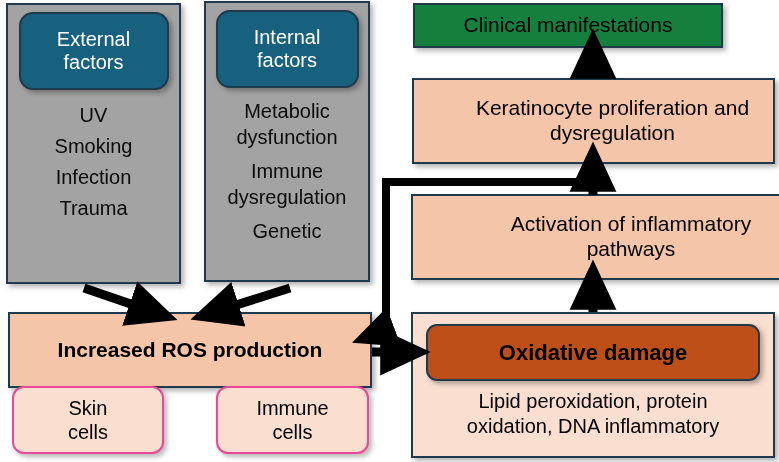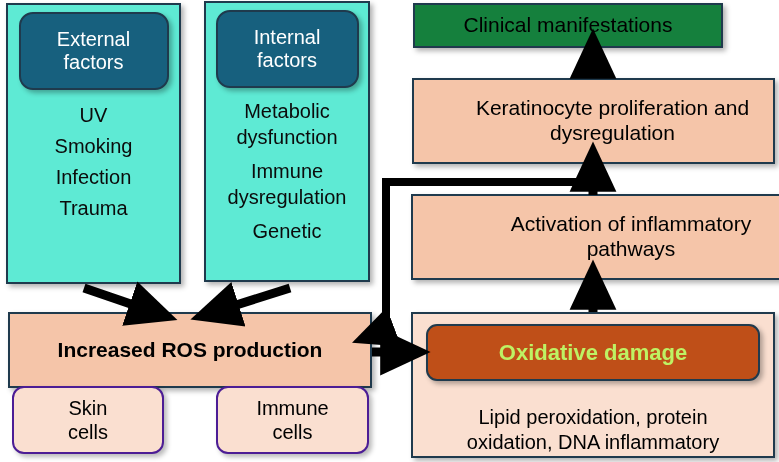--- a/index.html
+++ b/index.html
@@ -24,21 +24,21 @@
     align-items: center;
     justify-content: center;
     text-align: center;
     color: #000000;
     line-height: 1.18;
   }
   .shadow {
     box-shadow: 3px 3px 5px rgba(0,0,0,0.30);
   }
   .factor-panel {
-    background: #5eead4;
+    background: #a3a3a3;
     align-items: center;
     justify-content: flex-start;
     padding-top: 7px;
   }
   .factor-head {
     position: relative;
     box-sizing: border-box;
     background: #17607E;
     color: #ffffff;
     border: 2px solid #1F3A4D;
@@ -55,36 +55,36 @@
     margin-top: 10px;
     font-size: 20px;
     line-height: 1.55;
     color: #0B0B0B;
   }
   .salmon { background: #F5C5A9; }
   .lightsalmon { background: #FADFD0; }
   .pink { background: #15803d; }
   .orange {
     background: #BF4F18;
-    color: #bef264;
+    color: #000000;
     font-weight: bold;
   }
   .bold { font-weight: bold; }
   svg.arrows {
     position: absolute;
     left: 0; top: 0;
     width: 779px;
     height: 462px;
     pointer-events: none;
   }
   .cellbox {
     position: absolute;
     box-sizing: border-box;
     background: #FADFD0;
-    border: 2px solid #4c1d95;
+    border: 2px solid #ec4899;
     border-radius: 12px;
     display: flex;
     align-items: center;
     justify-content: center;
     text-align: center;
     font-size: 20px;
     line-height: 1.2;
     box-shadow: 3px 3px 5px rgba(0,0,0,0.28);
   }
 </style>
@@ -139,21 +139,21 @@
     <div>
       <div>Immune</div>
       <div>cells</div>
     </div>
   </div>
 
   <div class="box lightsalmon shadow" style="left:411px; top:312px; width:364px; height:146px; justify-content:flex-start; padding-top:10px;">
     <div class="orange" style="box-sizing:border-box; width:334px; height:57px; border:2px solid #1F3A4D; border-radius:11px; display:flex; align-items:center; justify-content:center; font-size:22px; box-shadow:3px 3px 5px rgba(0,0,0,0.3);">
       <span>Oxidative damage</span>
     </div>
-    <div style="margin-top:24px; font-size:20px; line-height:1.25;">
+    <div style="margin-top:8px; font-size:20px; line-height:1.25;">
       <div>Lipid peroxidation, protein</div>
       <div>oxidation, DNA inflammatory</div>
     </div>
   </div>
 
   <div class="box salmon shadow" style="left:411px; top:194px; width:440px; height:86px; font-size:21px;">
     <div>
       <div>Activation of inflammatory</div>
       <div>pathways</div>
     </div>

